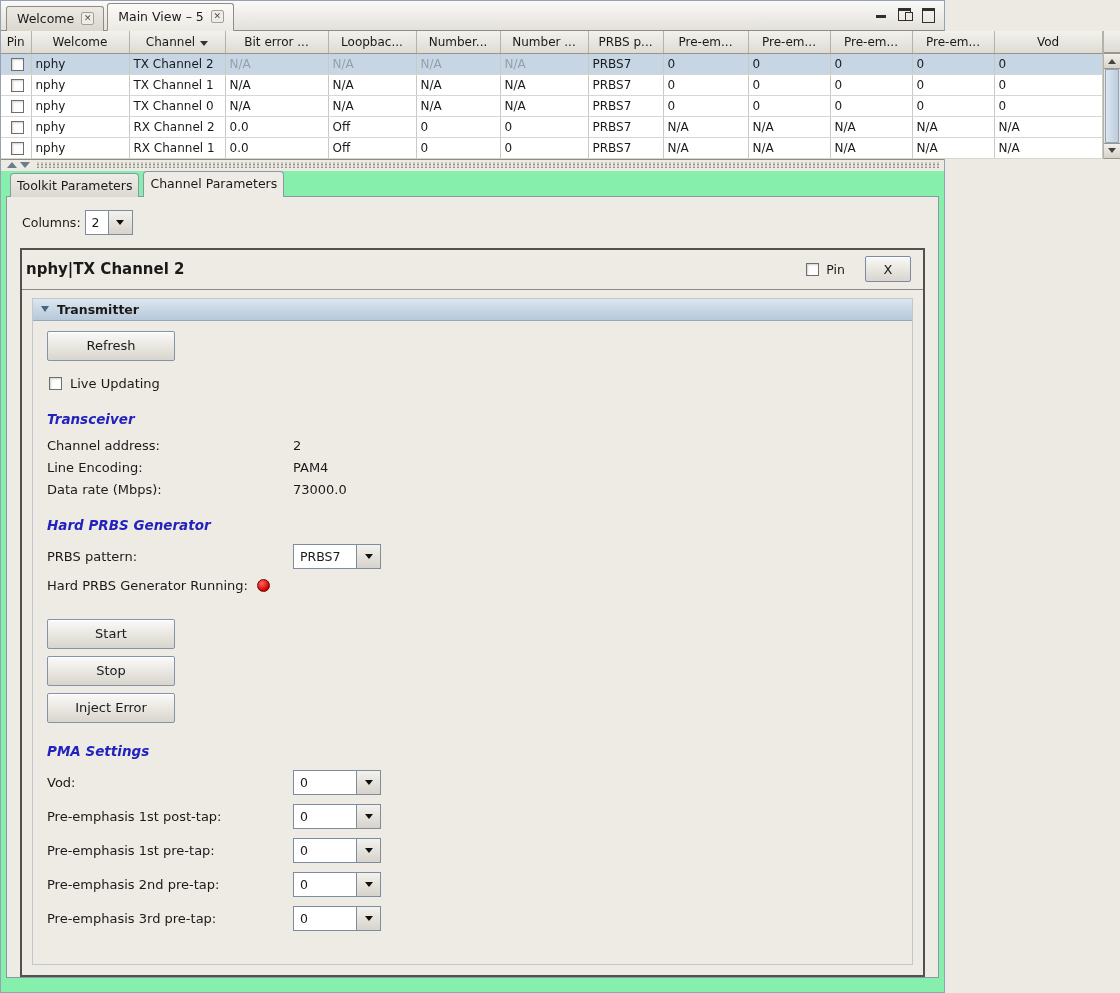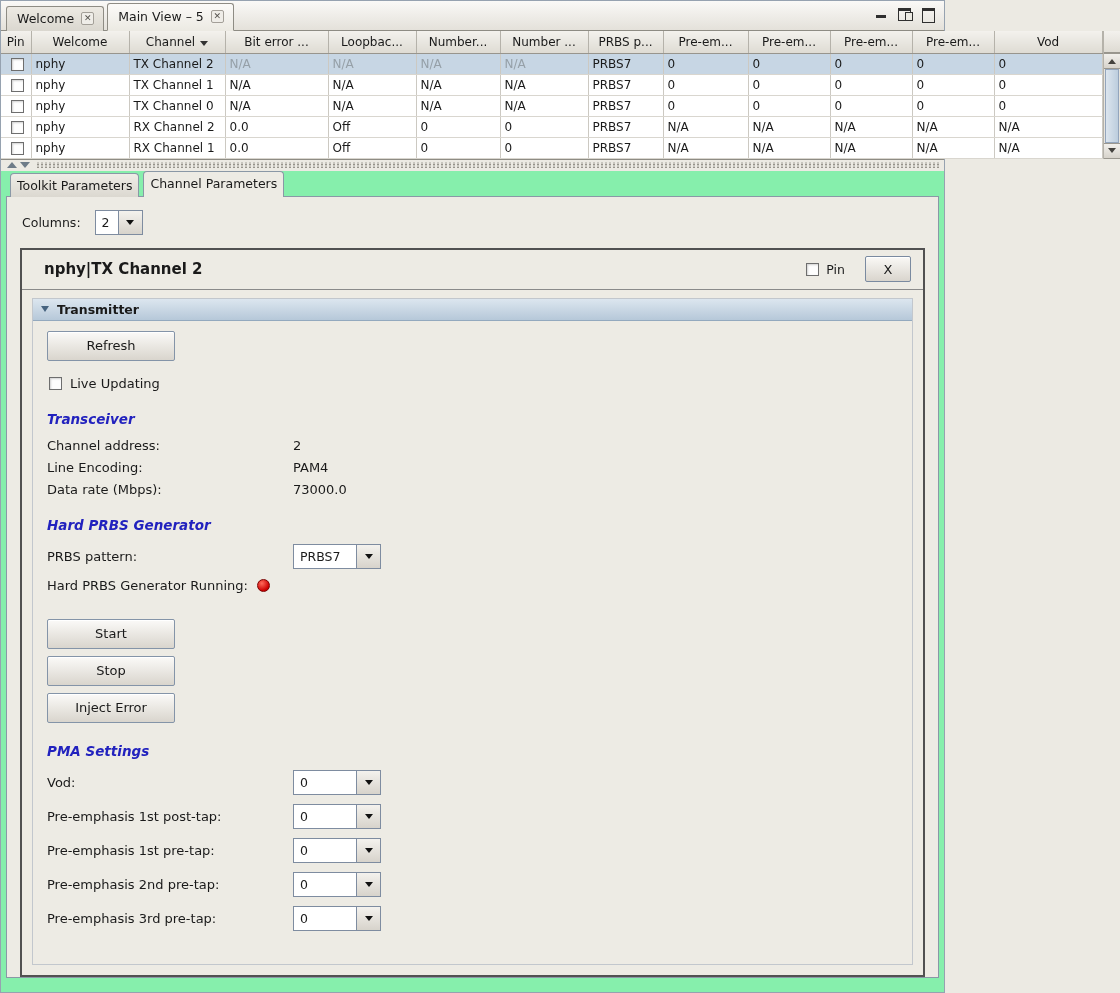--- a/index.html
+++ b/index.html
@@ -110,31 +110,31 @@
     font-size: 12.5px; color: #1A1A1A; cursor: pointer;
   }
   .ptab.active { background: #EDEBE4; padding-bottom: 6px; }
 
   
   .main-panel {
     flex: 1; margin: 0 5px 14px 5px;
     border: 1px solid #8A98A6; background: #EDEBE4;
     position: relative; z-index: 1; overflow: hidden;
   }
-  .columns-row { display: flex; align-items: center; gap: 14px; padding: 13px 0 9px 15px; font-size: 12.5px; color: #1A1A1A; }
+  .columns-row { display: flex; align-items: center; gap: 4px; padding: 13px 0 9px 15px; font-size: 12.5px; color: #1A1A1A; }
 
   .combo { display: inline-flex; height: 25px; border: 1px solid #7E8CA0; background: #FFFFFF; cursor: pointer; }
   .combo-val { min-width: 56px; padding: 0 6px; display: flex; align-items: center; font-size: 12.5px; color: #1A1A1A; background: #FFFFFF; }
   .combo.small .combo-val { min-width: 22px; }
   .combo.wide .combo-val { min-width: 62px; }
   .combo-btn { width: 24px; border-left: 1px solid #7E8CA0; background: linear-gradient(#F4F2EE, #D7D3CB); display: flex; align-items: center; justify-content: center; }
   .combo-arrow { width: 0; height: 0; border-left: 4px solid transparent; border-right: 4px solid transparent; border-top: 5px solid #111; }
 
   .channel-panel { margin: 4px 13px 0; border: 2px solid #515151; background: #EDEBE4; min-height: 700px; }
-  .cp-header { height: 40px; display: flex; align-items: center; padding: 0 12px 0 22px; border-bottom: 1px solid #8A8A8A; }
+  .cp-header { height: 40px; display: flex; align-items: center; padding: 0 12px 0 4px; border-bottom: 1px solid #8A8A8A; }
   .cp-title { font-weight: bold; font-size: 15px; color: #1A1A1A; }
   .cp-right { margin-left: auto; display: flex; align-items: center; gap: 7px; font-size: 12.5px; color: #1A1A1A; }
   .xbtn {
     margin-left: 13px; width: 46px; height: 26px;
     border: 1px solid #7A8AA0; border-radius: 2px;
     background: linear-gradient(#FAF9F6, #D9D5CD);
     box-shadow: inset 0 1px 0 #fff;
     font-family: inherit; font-size: 13px; color: #1A1A1A; cursor: pointer;
   }
   .cp-body { margin: 8px 10px 10px; border: 1px solid #C2C7CD; padding-bottom: 24px; }

